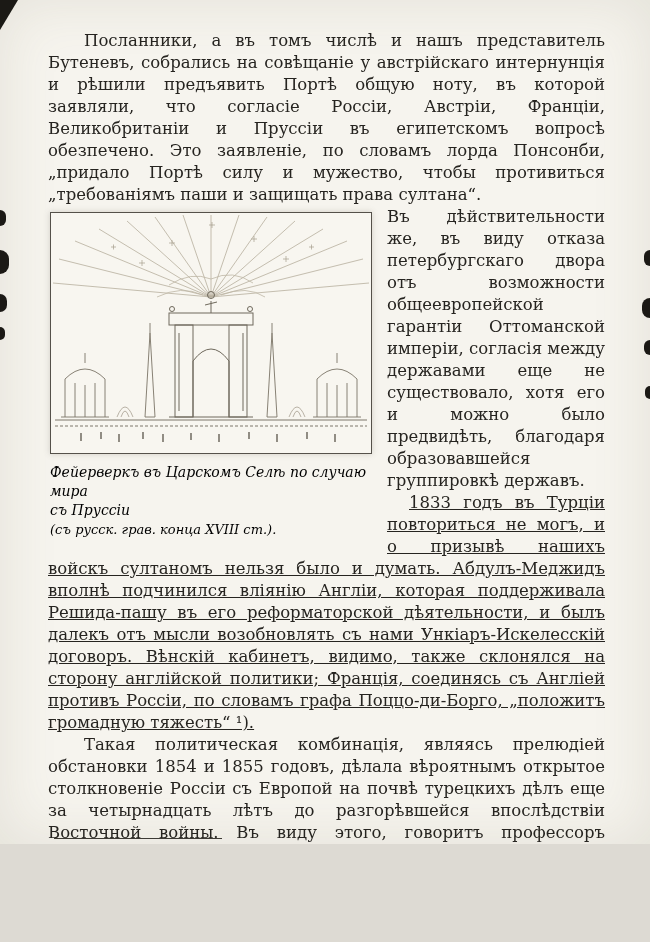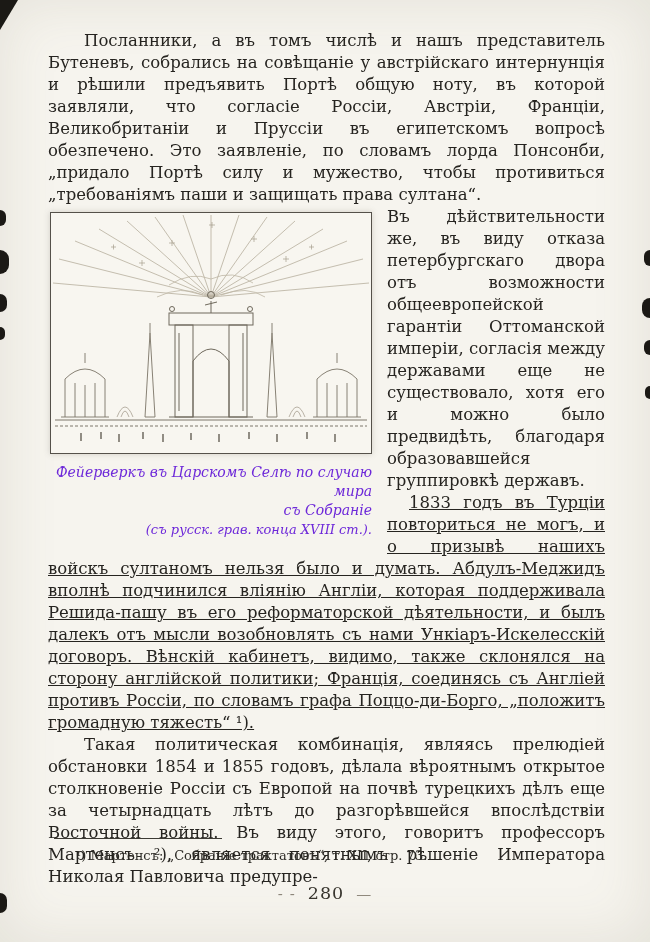--- a/index.html
+++ b/index.html
@@ -4,21 +4,21 @@
 <style>
   html, body { margin: 0; padding: 0; }
   body {
     width: 650px; height: 942px;
     background: #dddad3;
     font-family: "DejaVu Serif", "Liberation Serif", serif;
     overflow: hidden;
   }
   .page {
     position: relative;
-    width: 650px; height: 942px;
+    width: 650px; height: 844px;
     background: #f6f4ee;
     color: #262420;
     overflow: hidden;
     box-shadow: inset 0 0 60px rgba(120,110,88,0.14);
   }
   .content {
     position: absolute;
     left: 48px; top: 30px; width: 557px;
     font-size: 16.5px; line-height: 22px;
     text-align: justify;
@@ -36,22 +36,22 @@
   }
   .fig-frame {
     border: 1px solid #55514a;
     background: #f8f6f0;
     line-height: 0;
     box-shadow: 0 0 6px rgba(100,95,80,0.25);
   }
   .fig-caption {
     margin-top: 9px;
     font-style: italic;
-    text-align: right;
-    color: #6d28d9;
+    text-align: left;
+    color: #000000;
   }
   .cap1 { font-size: 14px; line-height: 19px; }
   .cap2 { font-size: 13px; line-height: 19px; }
 
   .footnotes {
     position: absolute;
     left: 48px; top: 838px; width: 557px;
     font-size: 13px; line-height: 18px;
     color: #2c2a25;
   }
@@ -198,21 +198,21 @@
             <line x1="4" y1="207" x2="316" y2="207"></line>
             <line x1="4" y1="213" x2="316" y2="213" stroke-dasharray="3,2"></line>
           </g>
           <g stroke="#5a554a" stroke-width="1.3" fill="none">
             <path d="M30,228 l0,-8 M50,226 l0,-7 M68,229 l0,-8 M92,226 l0,-7 M112,229 l0,-8 M140,227 l0,-7 M168,229 l0,-8 M198,226 l0,-7 M226,229 l0,-8 M256,226 l0,-7 M284,229 l0,-8"></path>
           </g>
         </svg>
       </div>
       <figcaption class="fig-caption">
         <div class="cap1">Фейерверкъ въ Царскомъ Селѣ по случаю мира</div>
-        <div class="cap1">съ Собраніе</div>
+        <div class="cap1">съ Пруссіи</div>
         <div class="cap2">(съ русск. грав. конца XVIII ст.).</div>
       </figcaption>
     </figure>
 
     <p class="para noindent">Въ дѣйствительности же, въ виду отказа петербургскаго двора отъ возможности общеевропейской гарантіи Оттоманской имперіи, согласія между державами еще не существовало, хотя его и можно было предвидѣть, благодаря образовавшейся группировкѣ державъ.</p>
     <p class="para smallindent">1833 годъ въ Турціи повториться не могъ, и о призывѣ нашихъ войскъ султаномъ нельзя было и думать. Абдулъ-Меджидъ вполнѣ подчинился вліянію Англіи, которая поддерживала Решида-пашу въ его реформаторской дѣятельности, и былъ далекъ отъ мысли возобновлять съ нами Ункіаръ-Искелесскій договоръ. Вѣнскій кабинетъ, видимо, также склонялся на сторону англійской политики; Франція, соединясь съ Англіей противъ Россіи, по словамъ графа Поццо-ди-Борго, „положитъ громадную тяжесть“ ¹).</p>
     <p class="para">Такая политическая комбинація, являясь прелюдіей обстановки 1854 и 1855 годовъ, дѣлала вѣроятнымъ открытое столкновеніе Россіи съ Европой на почвѣ турецкихъ дѣлъ еще за четырнадцать лѣтъ до разгорѣвшейся впослѣдствіи Восточной войны. Въ виду этого, говоритъ профессоръ Мартенсъ ²), является понятнымъ рѣшеніе Императора Николая Павловича предупре-</p>
 
   </div>
 

